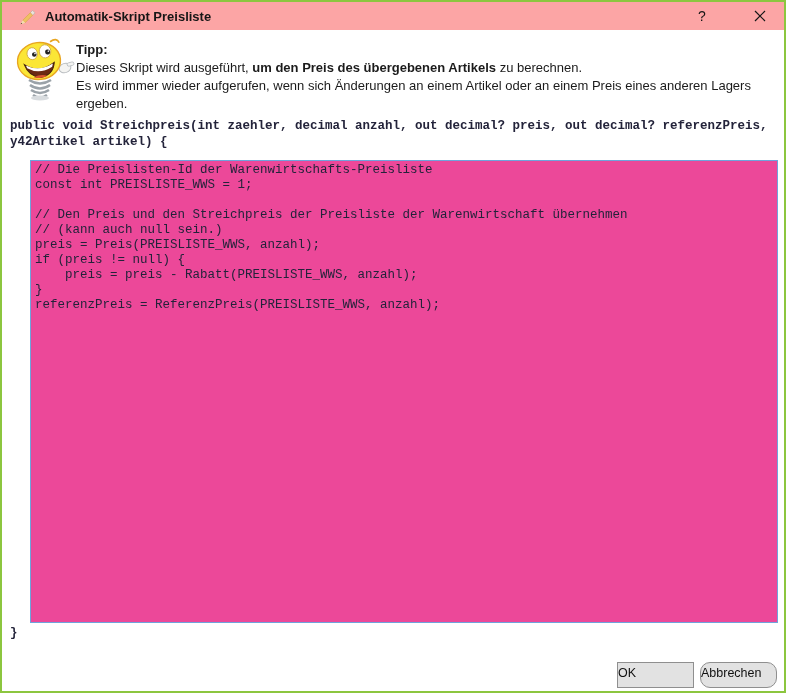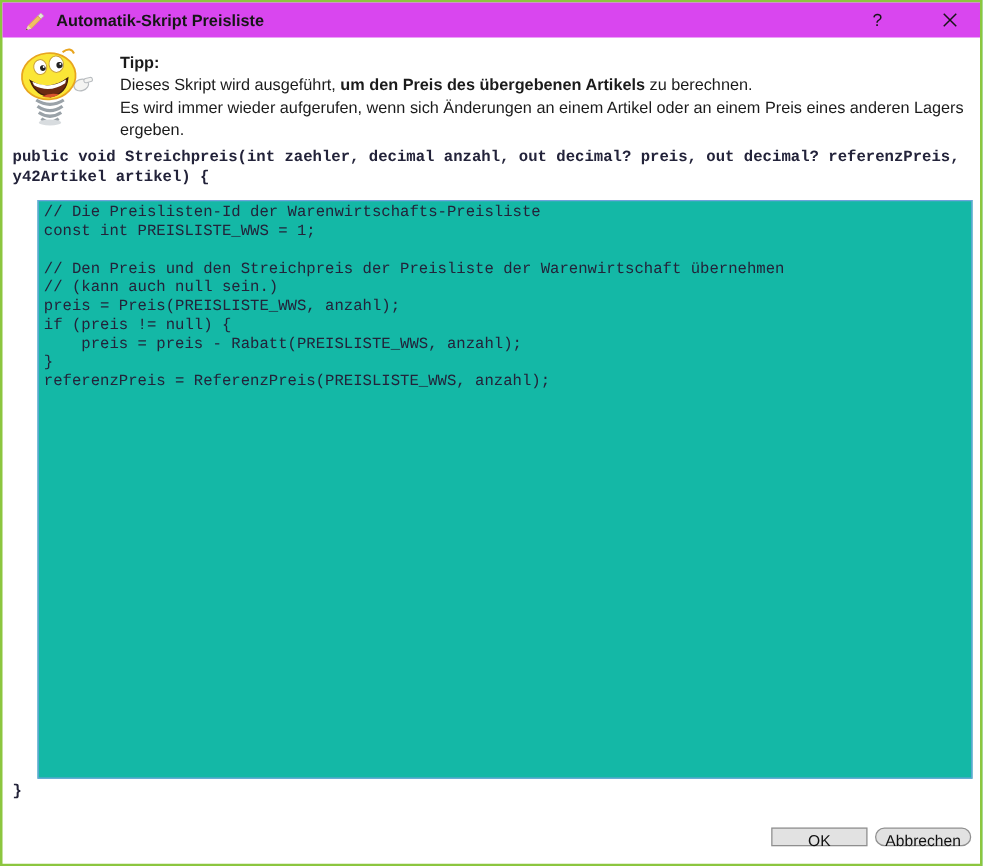--- a/index.html
+++ b/index.html
@@ -4,50 +4,50 @@
 <style>
   * { margin:0; padding:0; box-sizing:border-box; }
   html,body { width:786px; height:693px; }
   body { font-family:"Liberation Sans", sans-serif; background:#fff; overflow:hidden; }
 
   .window { position:relative; width:786px; height:693px; background:#fff;
             border:2px solid #8CC63F; }
 
   
   .titlebar { position:absolute; left:0; top:0; width:782px; height:28px;
-              background:#d946ef; display:flex; align-items:center; }
+              background:#fca5a5; display:flex; align-items:center; }
   .titlebar .pencil { margin-left:16px; width:18px; height:18px; flex:0 0 auto; }
   .title-text { margin-left:9px; font-size:13px; font-weight:bold; color:#161616; }
   .tb-btn { position:absolute; top:0; width:44px; height:28px; display:flex;
             align-items:center; justify-content:center; color:#161616; cursor:default; }
   .help-btn  { right:60px; font-size:14px; }
   .close-btn { right:2px; }
 
   
   .tip-row { position:absolute; left:10px; top:36px; width:766px; display:flex; }
   .tip-icon { width:64px; height:64px; flex:0 0 auto; }
-  .tip-text { margin-left:20px; padding-top:3px; font-size:13px; line-height:18px; color:#1b1b1b; }
+  .tip-text { margin-left:0; padding-top:3px; font-size:13px; line-height:18px; color:#1b1b1b; }
   .tip-heading { font-weight:bold; }
   .b { font-weight:bold; }
 
   
   .mono { font-family:"Liberation Mono", monospace; color:#23233a; }
   .signature { position:absolute; left:8px; top:117px; font-size:12.5px;
                line-height:15.5px; font-weight:bold; white-space:pre; }
   .editor { position:absolute; left:28px; top:158px; width:748px; height:463px;
-            background:#14b8a6; border:1px solid #6FA3DC; overflow:hidden; }
+            background:#ec4899; border:1px solid #6FA3DC; overflow:hidden; }
   .editor pre { font-family:"Liberation Mono", monospace; font-size:12.5px;
                 line-height:15px; color:#23233a; padding:2px 4px; white-space:pre; }
   .closing-brace { position:absolute; left:8px; top:624px; font-size:12.5px;
                    font-weight:bold; white-space:pre; }
 
   
-  .btn { position:absolute; top:660px; width:77px; height:15px; background:#E2E2E2;
+  .btn { position:absolute; top:660px; width:77px; height:26px; background:#E2E2E2;
          border:1px solid #8F8F8F; font-family:"Liberation Sans", sans-serif;
-         font-size:12.5px; color:#111; text-align:center; line-height:21px; cursor:default; }
+         font-size:12.5px; color:#111; text-align:left; line-height:21px; cursor:default; }
   .ok-btn { left:615px; }
   .cancel-btn { left:698px;border-radius:10px; }
 </style>
 </head>
 <body>
 
 <div class="window">
 
   <div class="titlebar">
     <svg class="pencil" viewBox="0 0 18 18">

